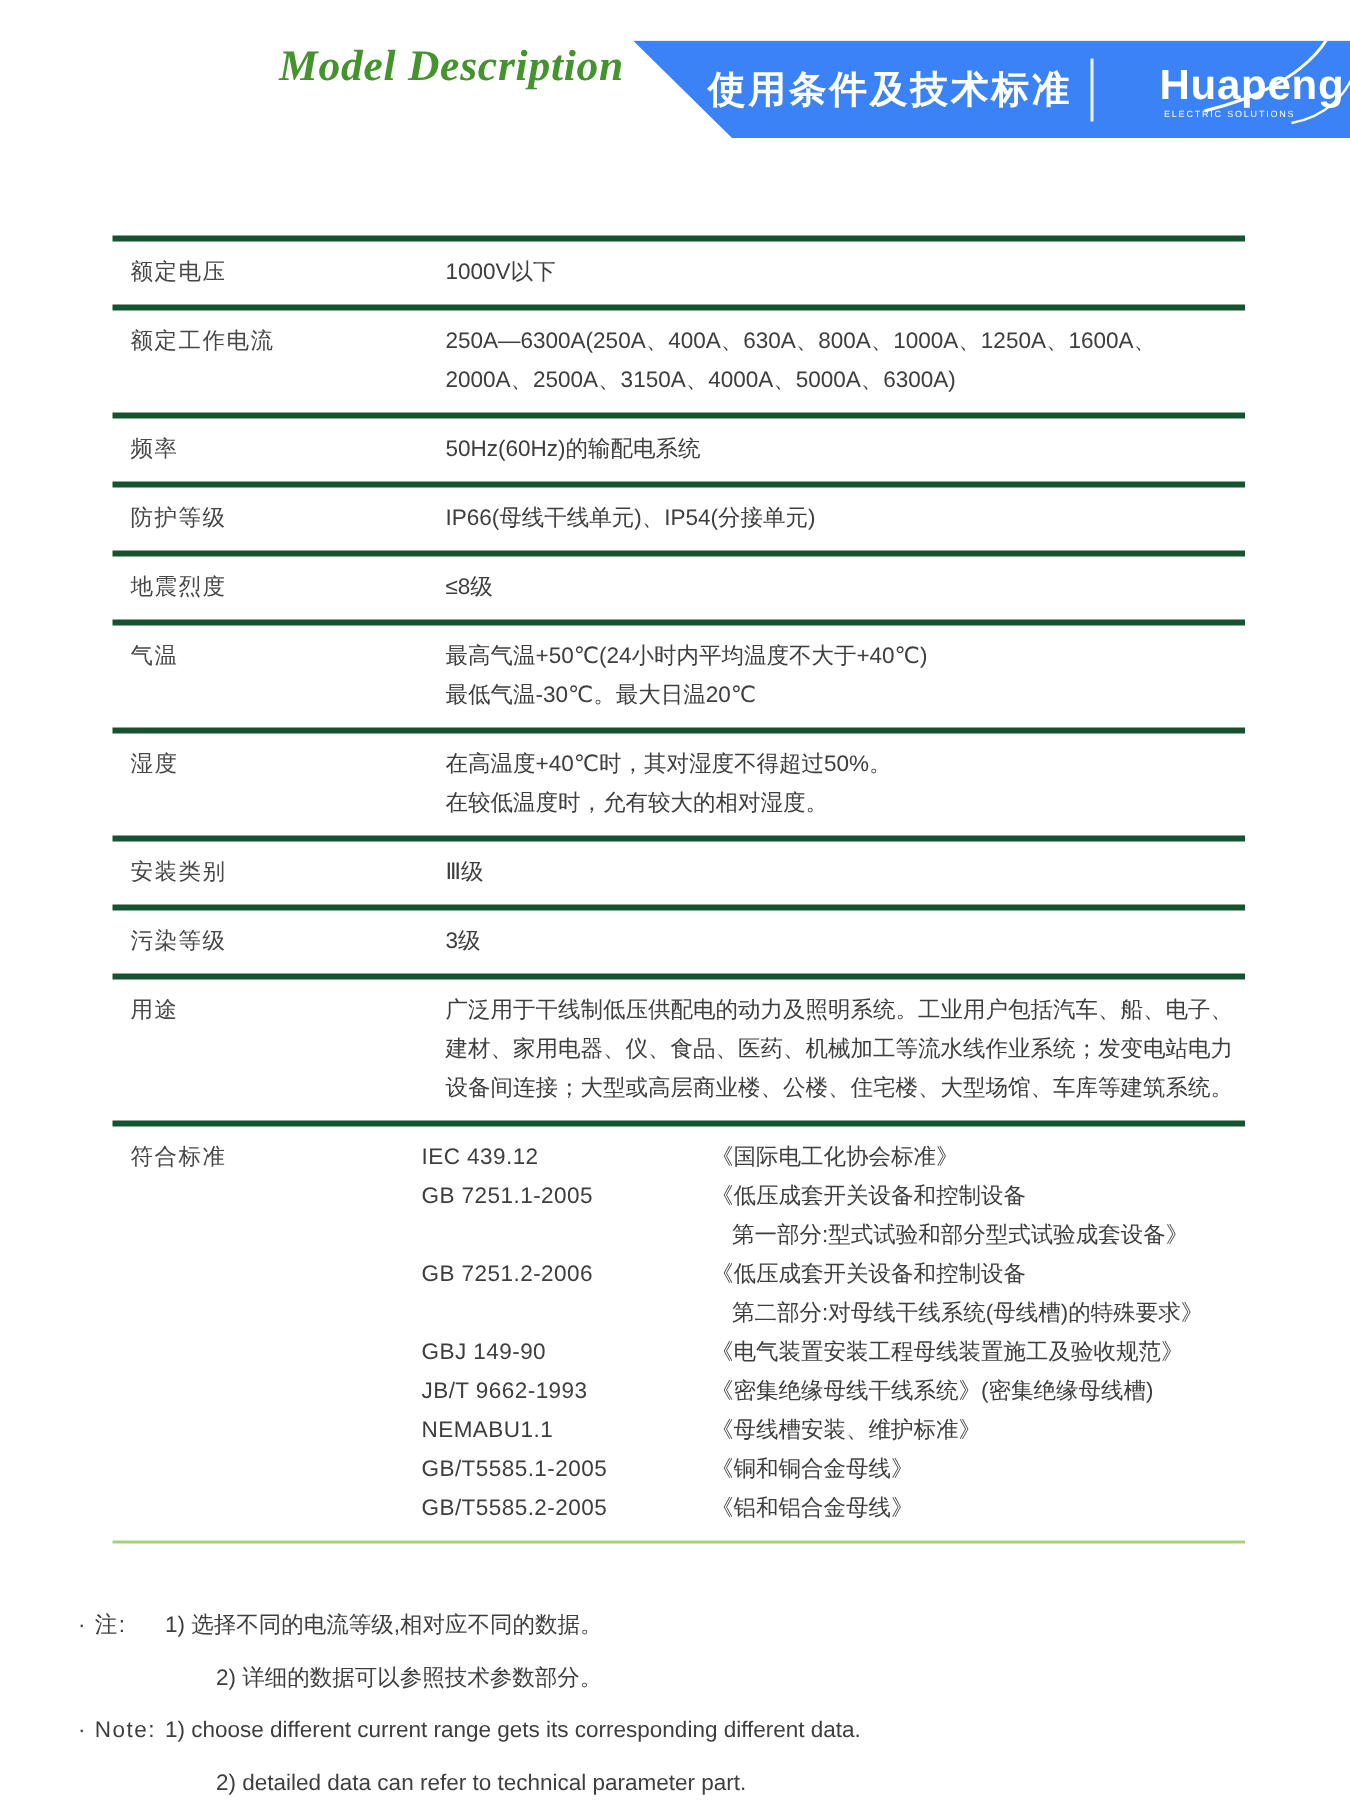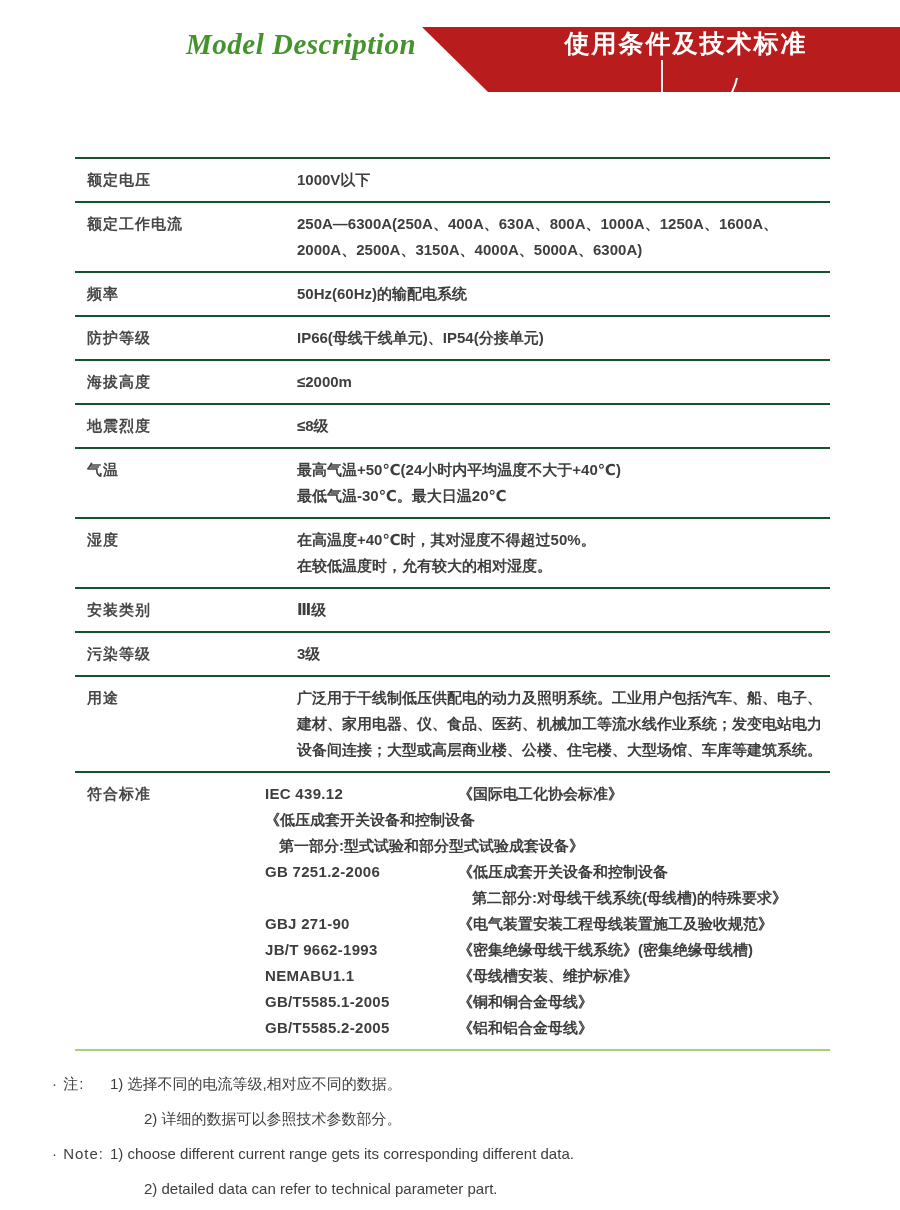--- a/index.html
+++ b/index.html
@@ -17,23 +17,23 @@
   .header { position:relative; height:110px; }
   .model-title {
     position:absolute; left:186px; top:28px;
     font-family:"Liberation Serif","DejaVu Serif",serif;
     font-style:italic; font-weight:bold;
     font-size:29px; color:#44932c; letter-spacing:0.5px;
     white-space:nowrap;
   }
   .banner {
     position:absolute; left:422px; top:27px; width:478px; height:65px;
-    background:#b91c1c;
+    background:#3b82f6;
     clip-path:polygon(0 0, 100% 0, 100% 100%, 66px 100%);
-    display:flex; align-items:center;flex-direction:column;
+    display:flex; align-items:center;
   }
   .banner-title {
     color:#ffffff; font-size:25px; font-weight:bold;
     letter-spacing:2px; margin-left:50px; white-space:nowrap;
   }
   .banner-divider {
     width:2px; height:42px; background:rgba(255,255,255,0.92);
     margin:0 10px 0 12px; flex:0 0 auto;
   }
   .logo { position:relative; width:125px; height:60px; flex:0 0 auto;margin-left:32px; }
@@ -47,29 +47,29 @@
     color:#ffffff; font-size:6px; letter-spacing:1.2px; white-space:nowrap;
   }
   .logo-swoosh { position:absolute; left:-6px; top:-26px; pointer-events:none; }
 
   
   .spec-table {
     position:absolute; left:75px; top:157px; width:755px;
     font-size:15px;
     border-bottom:2px solid #aacf7c;
   }
-  .row { display:flex; border-top:2px solid #14532d; padding:8px 0;font-weight:bold; }
+  .row { display:flex; border-top:4px solid #14532d; padding:8px 0; }
   .row-label {
     flex:0 0 190px; padding-left:12px;
     line-height:26px; color:#474747; letter-spacing:1px;
   }
   .row-value { flex:1; line-height:26px; padding-right:4px; }
   .value-line { line-height:26px;margin-left:32px; }
 
-  .std-item { display:flex; }
+  .std-item { display:flex;margin-left:16px; }
   .std-code { flex:0 0 193px; line-height:26px; letter-spacing:0.3px; }
   .std-titles { flex:1; }
   .std-line { line-height:26px; }
   .std-line.indent { padding-left:14px; }
 
   
   .notes { position:absolute; left:52px; top:1066px; width:830px; font-size:15px; }
   .note-row { line-height:35px; white-space:nowrap; }
   .note-row .note-label { display:inline-block; min-width:58px; letter-spacing:1px; }
   .note-row.indent2 { padding-left:92px; }
@@ -118,26 +118,20 @@
       </div>
     </div>
 
     <div class="row">
       <div class="row-label">防护等级</div>
       <div class="row-value">
         <div class="value-line">IP66(母线干线单元)、IP54(分接单元)</div>
       </div>
     </div>
 
-    <div class="row">
-      <div class="row-label">海拔高度</div>
-      <div class="row-value">
-        <div class="value-line">≤2000m</div>
-      </div>
-    </div>
 
     <div class="row">
       <div class="row-label">地震烈度</div>
       <div class="row-value">
         <div class="value-line">≤8级</div>
       </div>
     </div>
 
     <div class="row">
       <div class="row-label">气温</div>
@@ -181,36 +175,37 @@
       <div class="row-value">
 
         <div class="std-item">
           <div class="std-code">IEC 439.12</div>
           <div class="std-titles">
             <div class="std-line">《国际电工化协会标准》</div>
           </div>
         </div>
 
         <div class="std-item">
+          <div class="std-code">GB 7251.1-2005</div>
           <div class="std-titles">
             <div class="std-line">《低压成套开关设备和控制设备</div>
             <div class="std-line indent">第一部分:型式试验和部分型式试验成套设备》</div>
           </div>
         </div>
 
         <div class="std-item">
           <div class="std-code">GB 7251.2-2006</div>
           <div class="std-titles">
             <div class="std-line">《低压成套开关设备和控制设备</div>
             <div class="std-line indent">第二部分:对母线干线系统(母线槽)的特殊要求》</div>
           </div>
         </div>
 
         <div class="std-item">
-          <div class="std-code">GBJ 271-90</div>
+          <div class="std-code">GBJ 149-90</div>
           <div class="std-titles">
             <div class="std-line">《电气装置安装工程母线装置施工及验收规范》</div>
           </div>
         </div>
 
         <div class="std-item">
           <div class="std-code">JB/T 9662-1993</div>
           <div class="std-titles">
             <div class="std-line">《密集绝缘母线干线系统》(密集绝缘母线槽)</div>
           </div>

